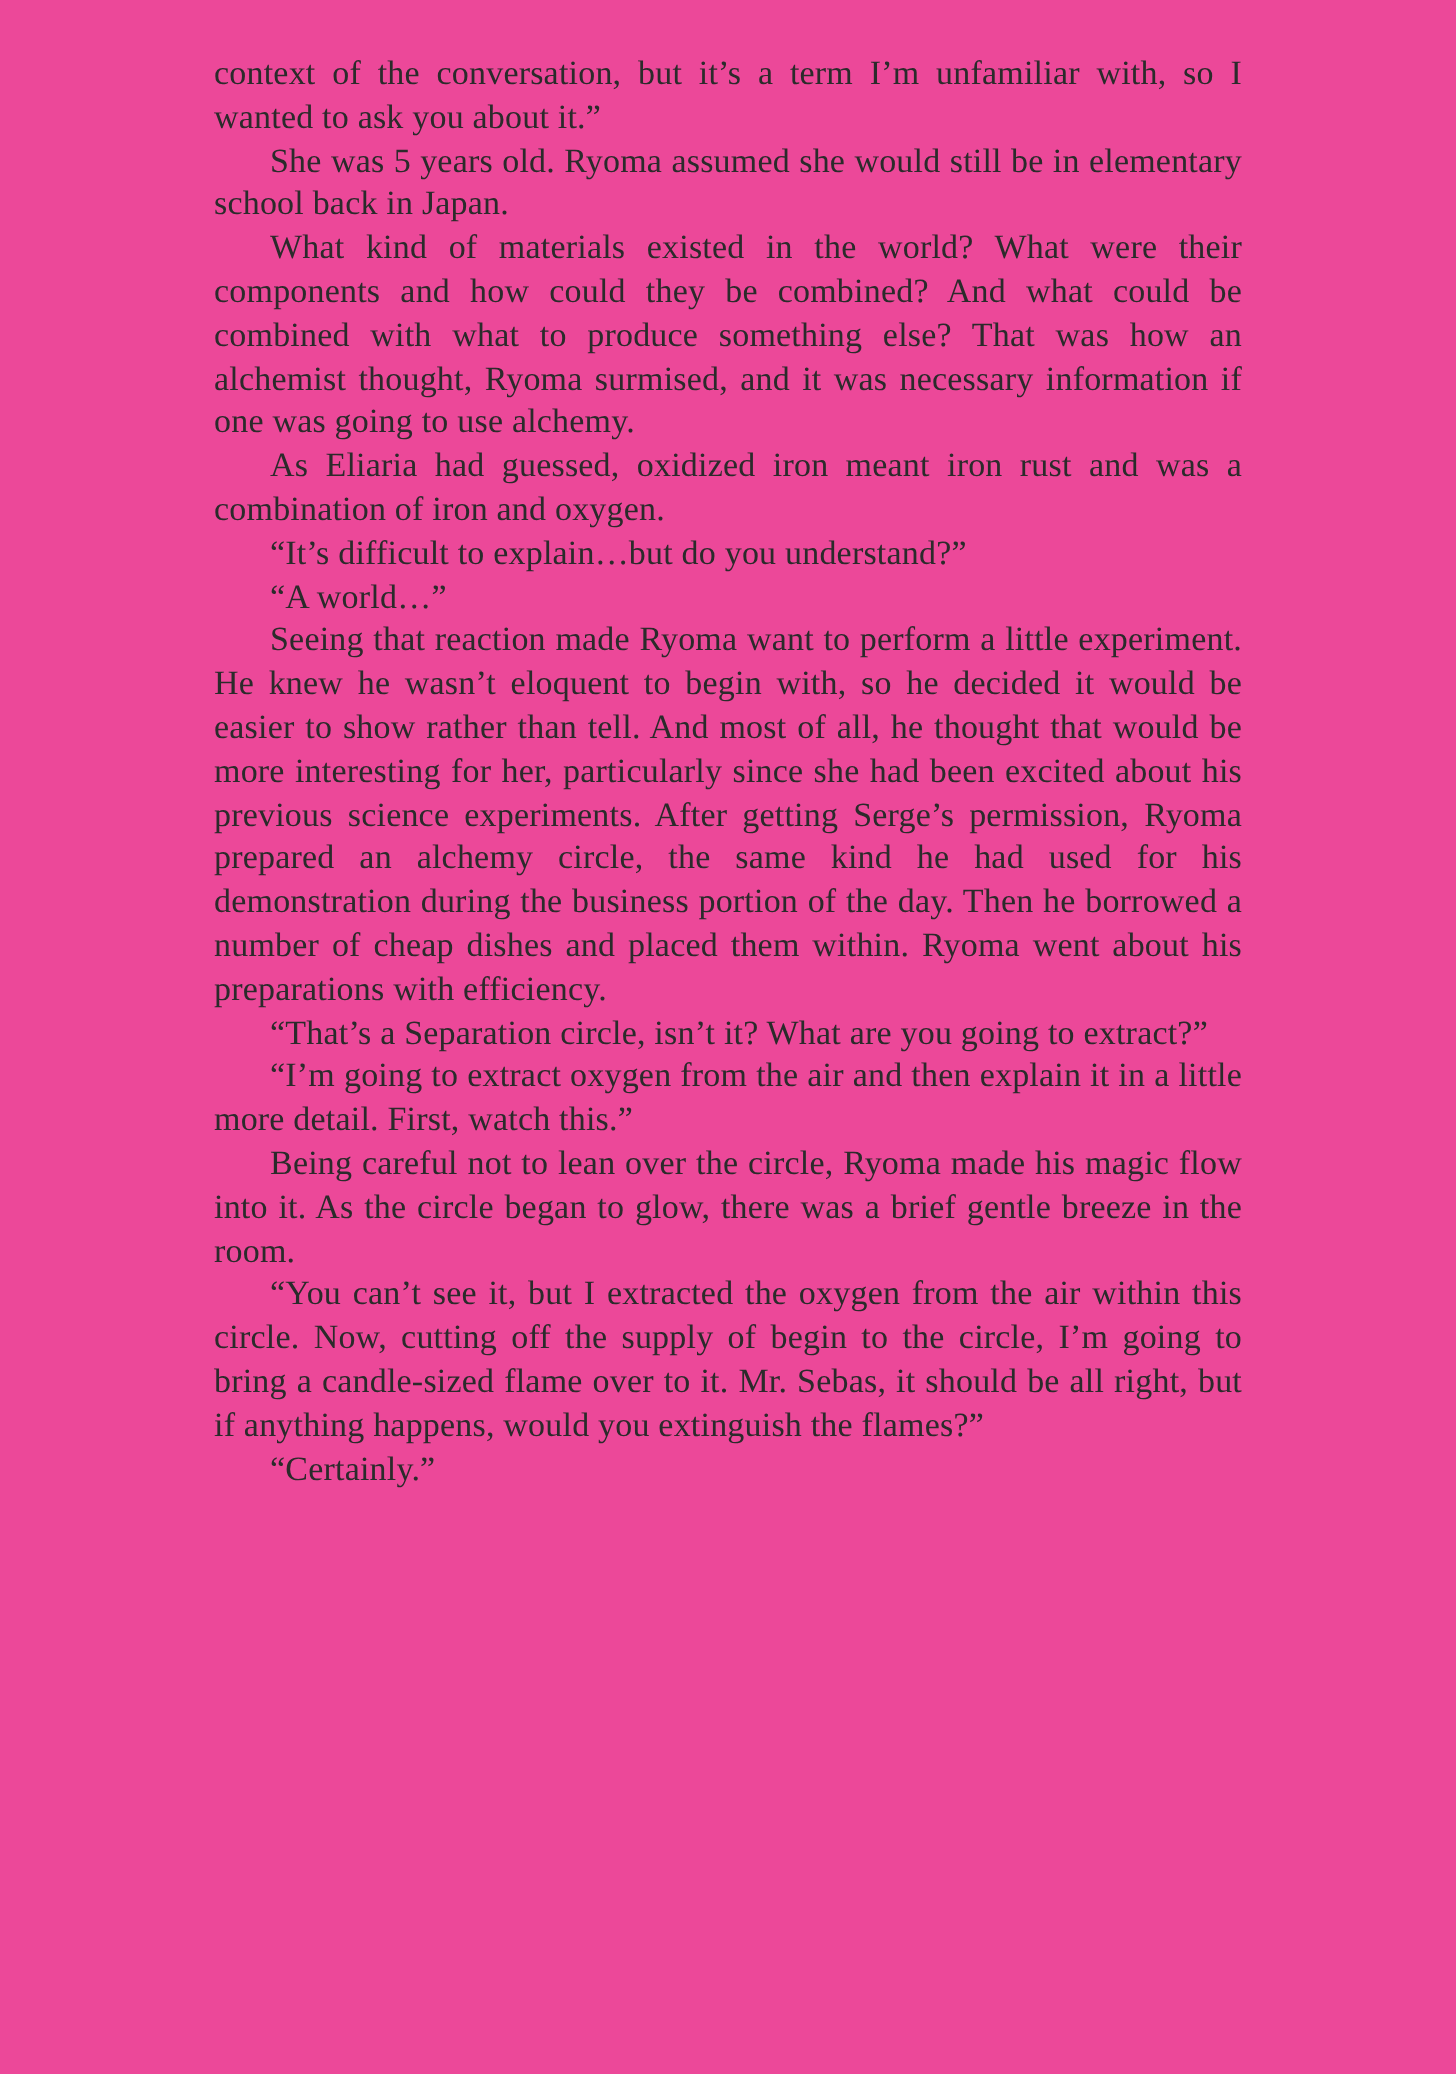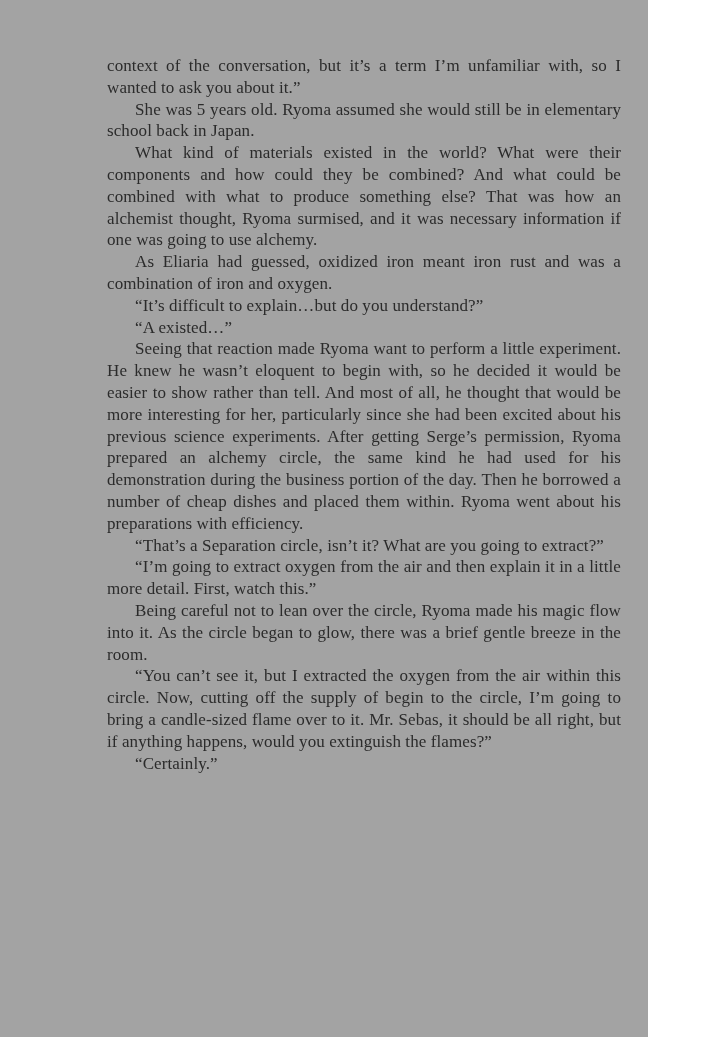--- a/index.html
+++ b/index.html
@@ -7,24 +7,24 @@
     padding: 0;
   }
   body {
     width: 728px;
     height: 1037px;
     background: #ffffff;
     overflow: hidden;
   }
   .book-page {
     box-sizing: border-box;
-    width: 648px;
+    width: 728px;
     height: 1037px;
-    padding: 55px 107px 0 107px;
-    background: #a3a3a3;
+    padding: 26px 107px 0 107px;
+    background: #ec4899;
   }
   .text-block {
     width: 514px;
     font-family: "Liberation Serif", "DejaVu Serif", serif;
     font-size: 17px;
     line-height: 21.8px;
     color: #2b2b2b;
     text-align: justify;
     letter-spacing: 0.1px;
   }
@@ -41,21 +41,21 @@
 </head>
 <body>
 
 <div class="book-page">
   <div class="text-block">
     <p class="continued">context of the conversation, but it’s a term I’m unfamiliar with, so I wanted to ask you about it.”</p>
     <p>She was 5 years old. Ryoma assumed she would still be in elementary school back in Japan.</p>
     <p>What kind of materials existed in the world? What were their components and how could they be combined? And what could be combined with what to produce something else? That was how an alchemist thought, Ryoma surmised, and it was necessary information if one was going to use alchemy.</p>
     <p>As Eliaria had guessed, oxidized iron meant iron rust and was a combination of iron and oxygen.</p>
     <p>“It’s difficult to explain…but do you understand?”</p>
-    <p>“A existed…”</p>
+    <p>“A world…”</p>
     <p>Seeing that reaction made Ryoma want to perform a little experiment. He knew he wasn’t eloquent to begin with, so he decided it would be easier to show rather than tell. And most of all, he thought that would be more interesting for her, particularly since she had been excited about his previous science experiments. After getting Serge’s permission, Ryoma prepared an alchemy circle, the same kind he had used for his demonstration during the business portion of the day. Then he borrowed a number of cheap dishes and placed them within. Ryoma went about his preparations with efficiency.</p>
     <p>“That’s a Separation circle, isn’t it? What are you going to extract?”</p>
     <p>“I’m going to extract oxygen from the air and then explain it in a little more detail. First, watch this.”</p>
     <p>Being careful not to lean over the circle, Ryoma made his magic flow into it. As the circle began to glow, there was a brief gentle breeze in the room.</p>
     <p>“You can’t see it, but I extracted the oxygen from the air within this circle. Now, cutting off the supply of begin to the circle, I’m going to bring a candle-sized flame over to it. Mr. Sebas, it should be all right, but if anything happens, would you extinguish the flames?”</p>
     <p>“Certainly.”</p>
   </div>
 </div>
 
 </body></html>

